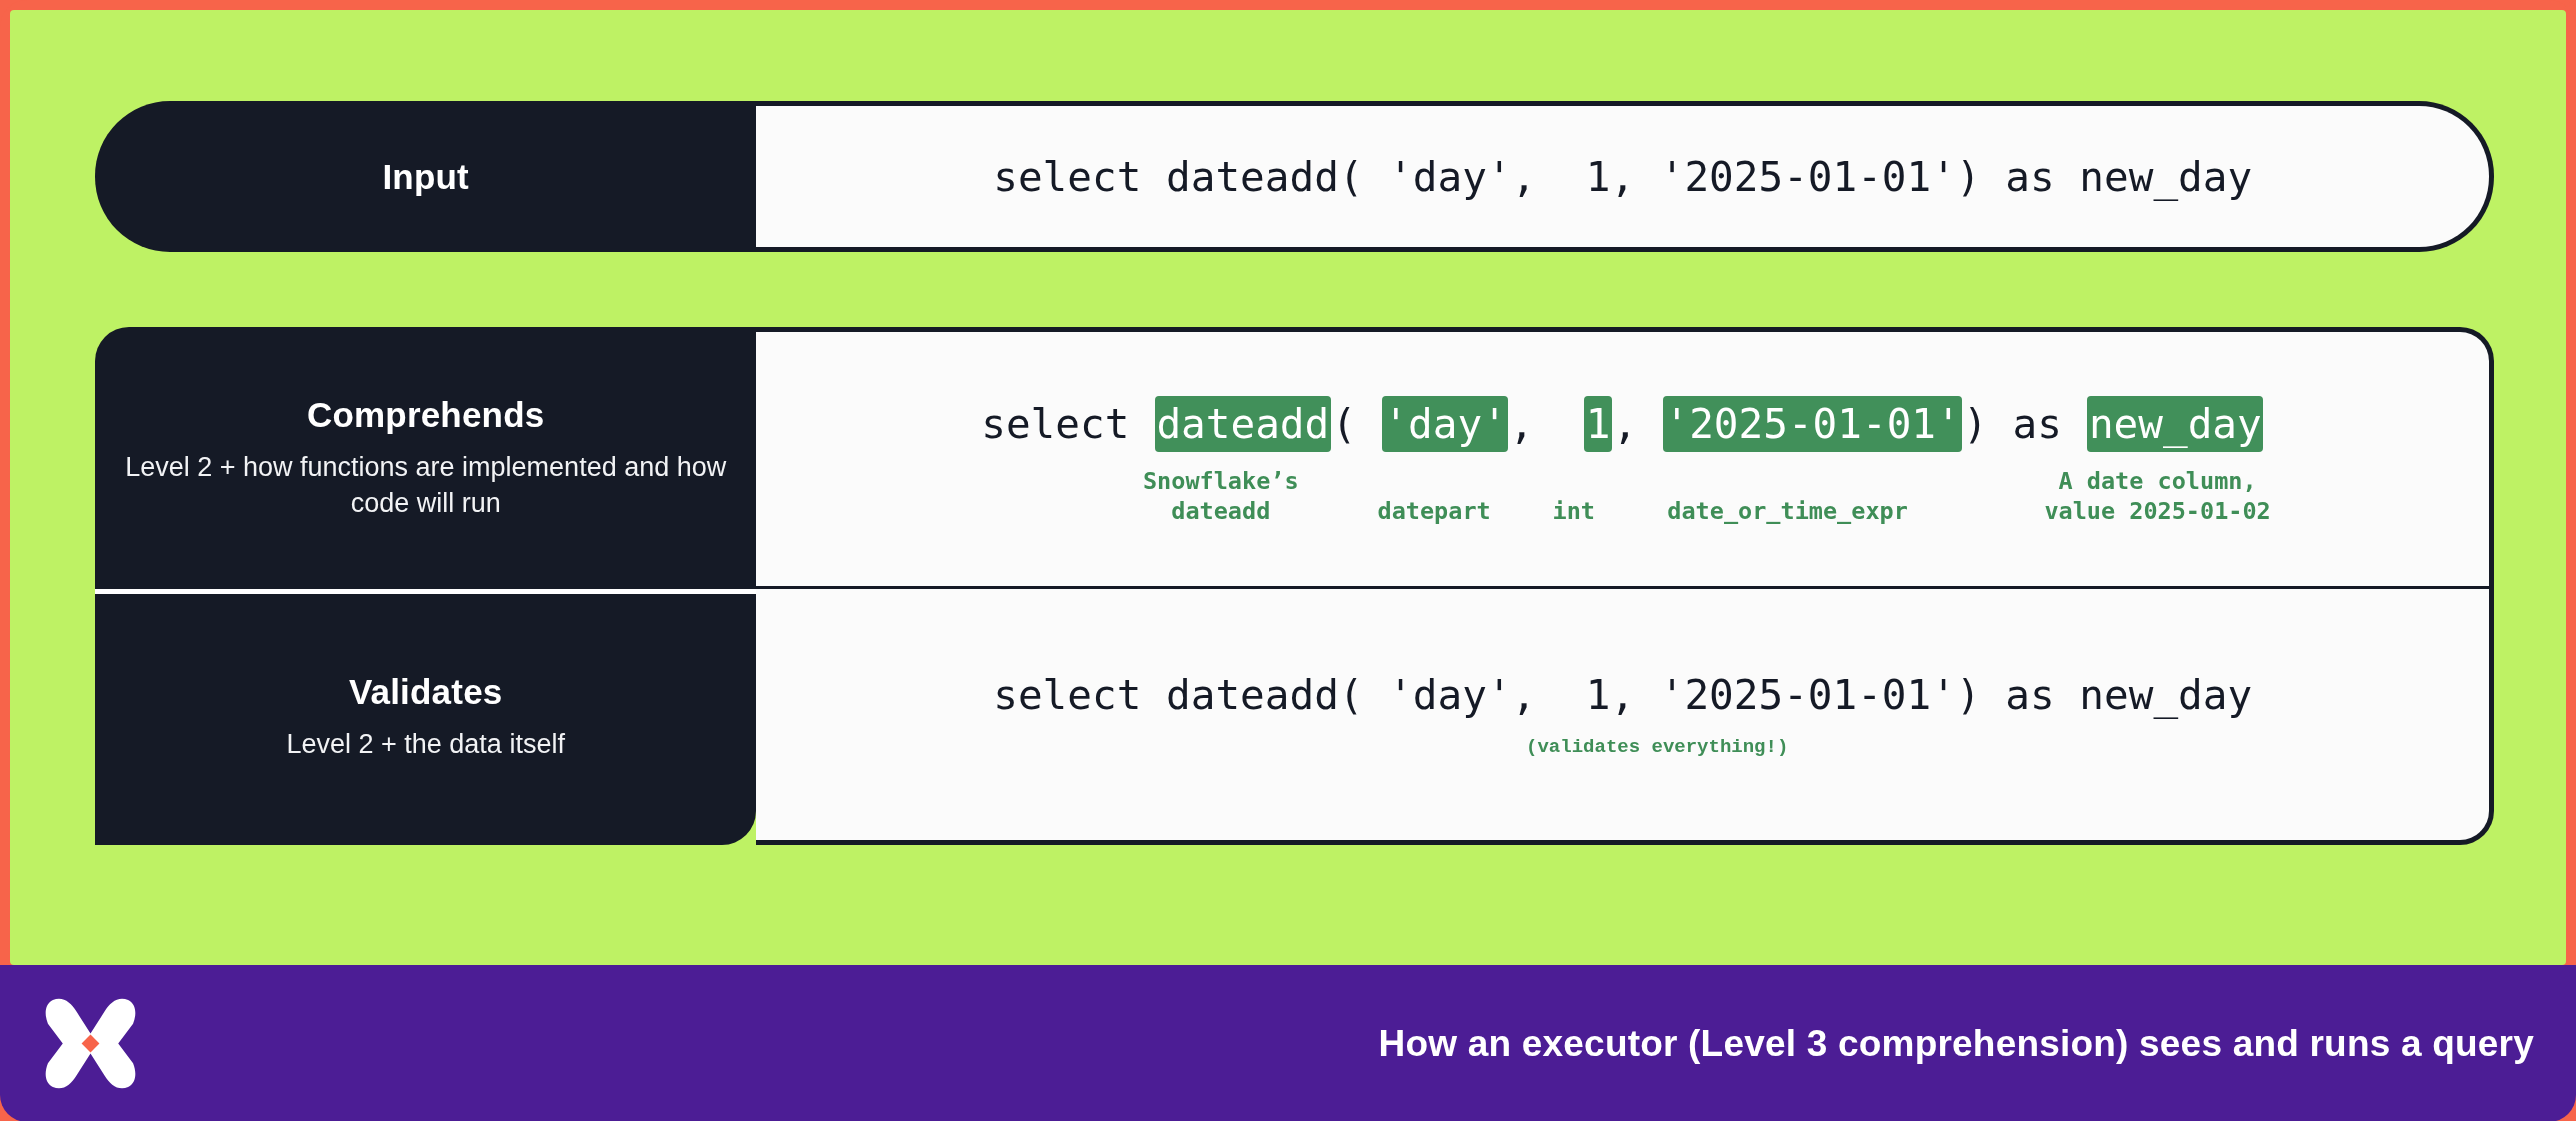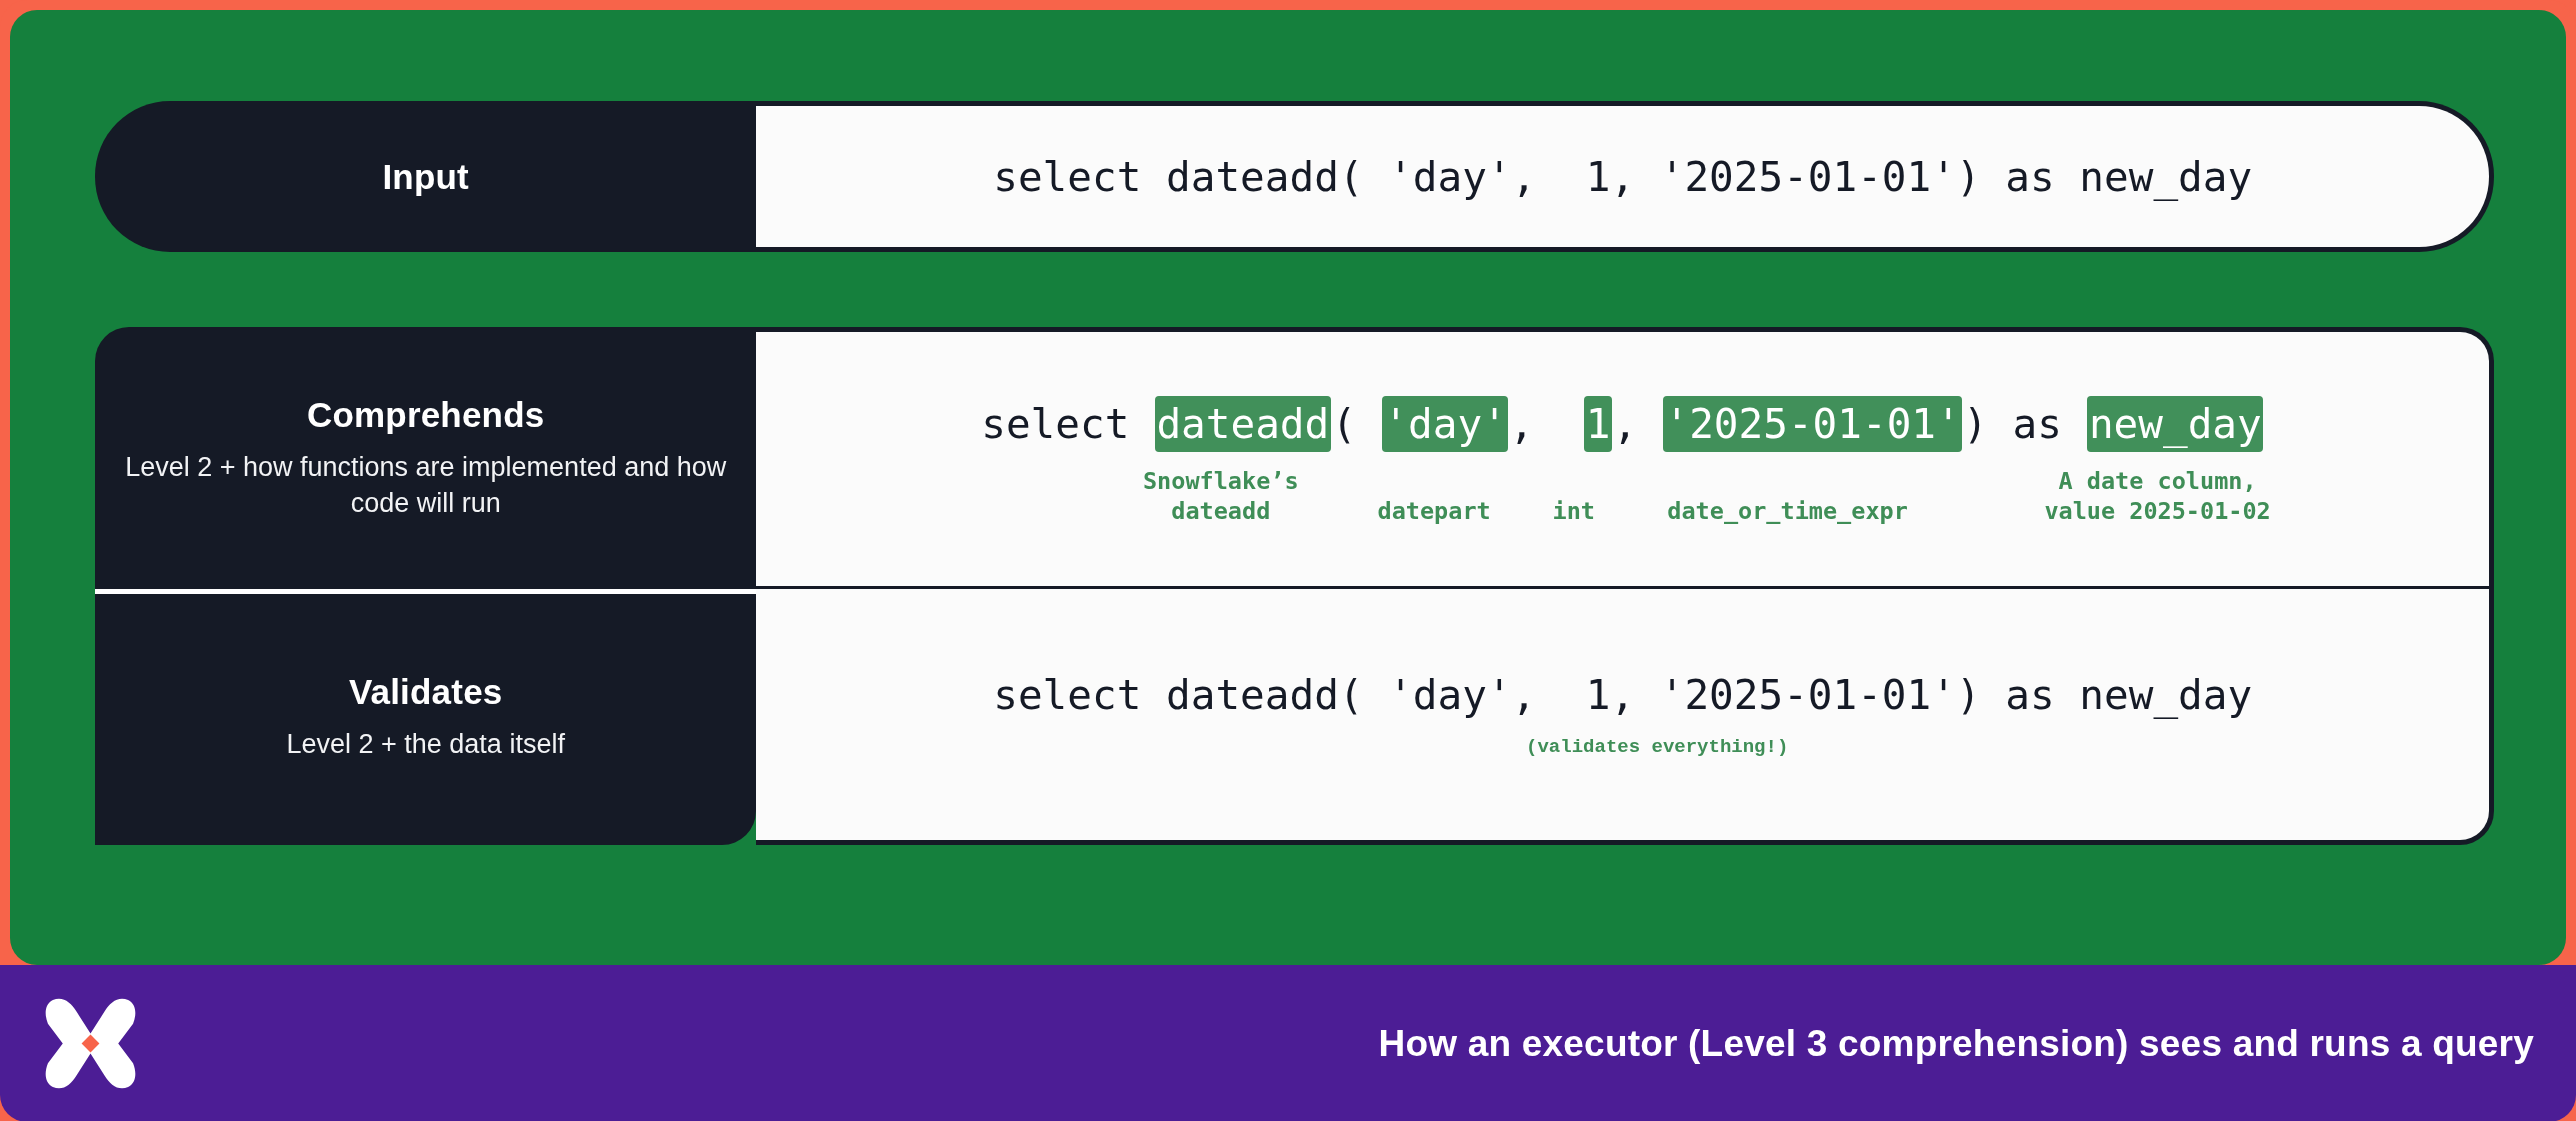--- a/index.html
+++ b/index.html
@@ -21,22 +21,22 @@
     border-radius: 27px;
     overflow: hidden;
   }
 
   .canvas {
     position: absolute;
     left: 10.2px;
     top: 10.2px;
     width: 2556px;
     height: 955px;
-    background: #15803d;
-    border-radius: 27px;
+    background: #bef264;
+    border-radius: 4px;
   }
 
   
   .card {
     position: absolute;
     display: flex;
     align-items: stretch;
   }
 
   

